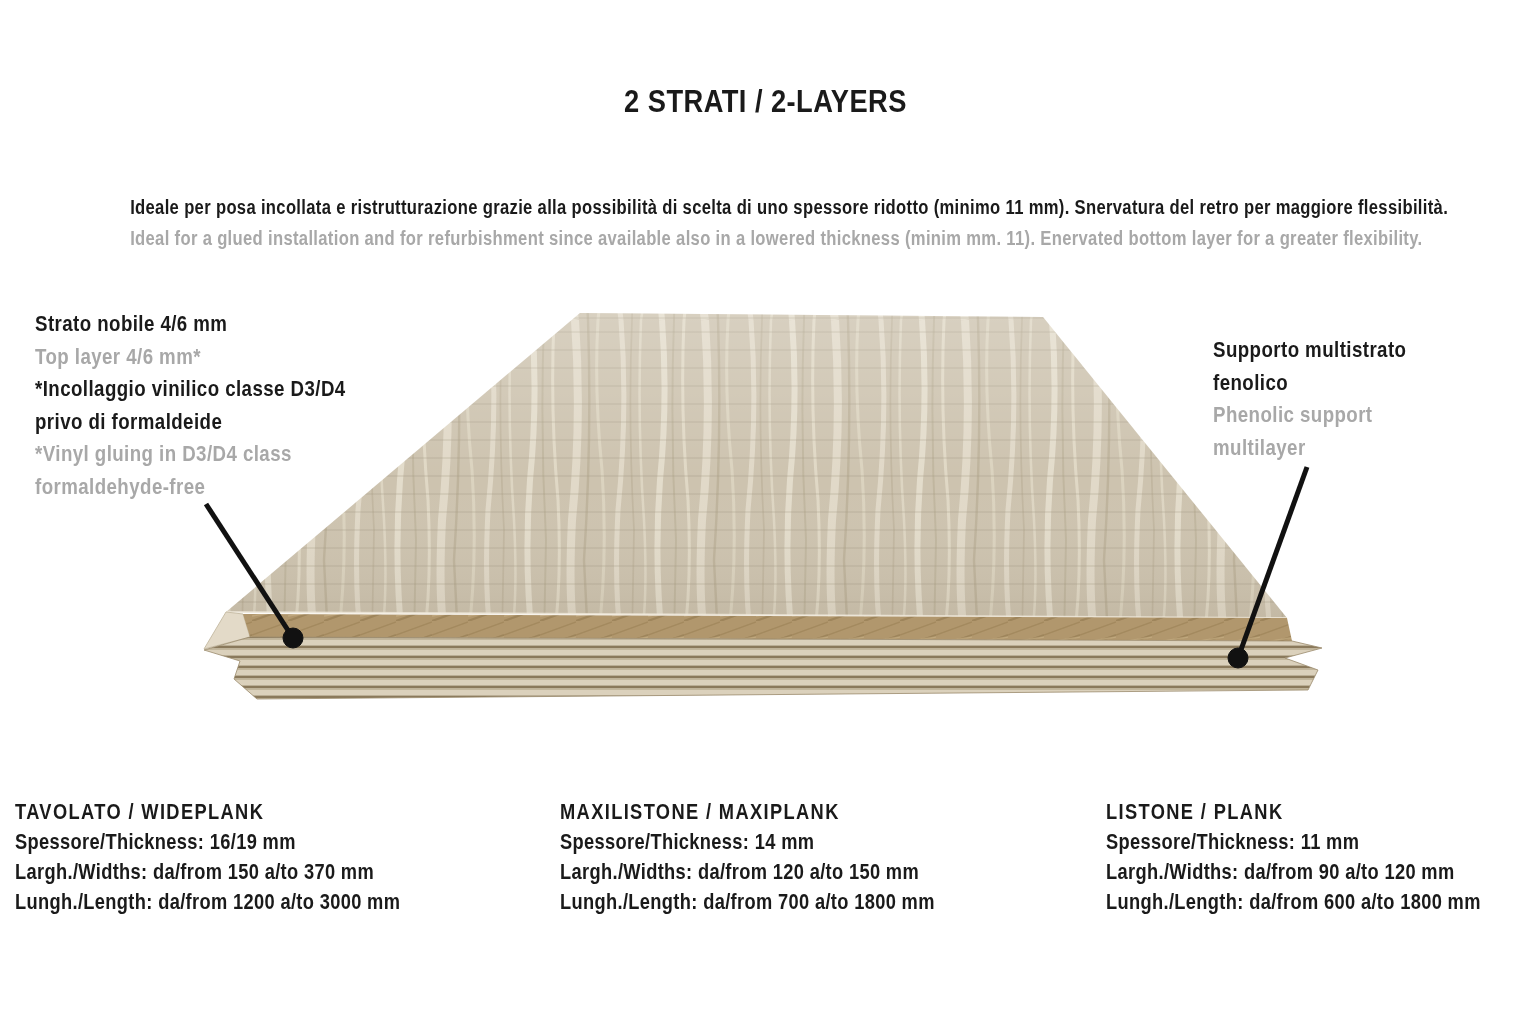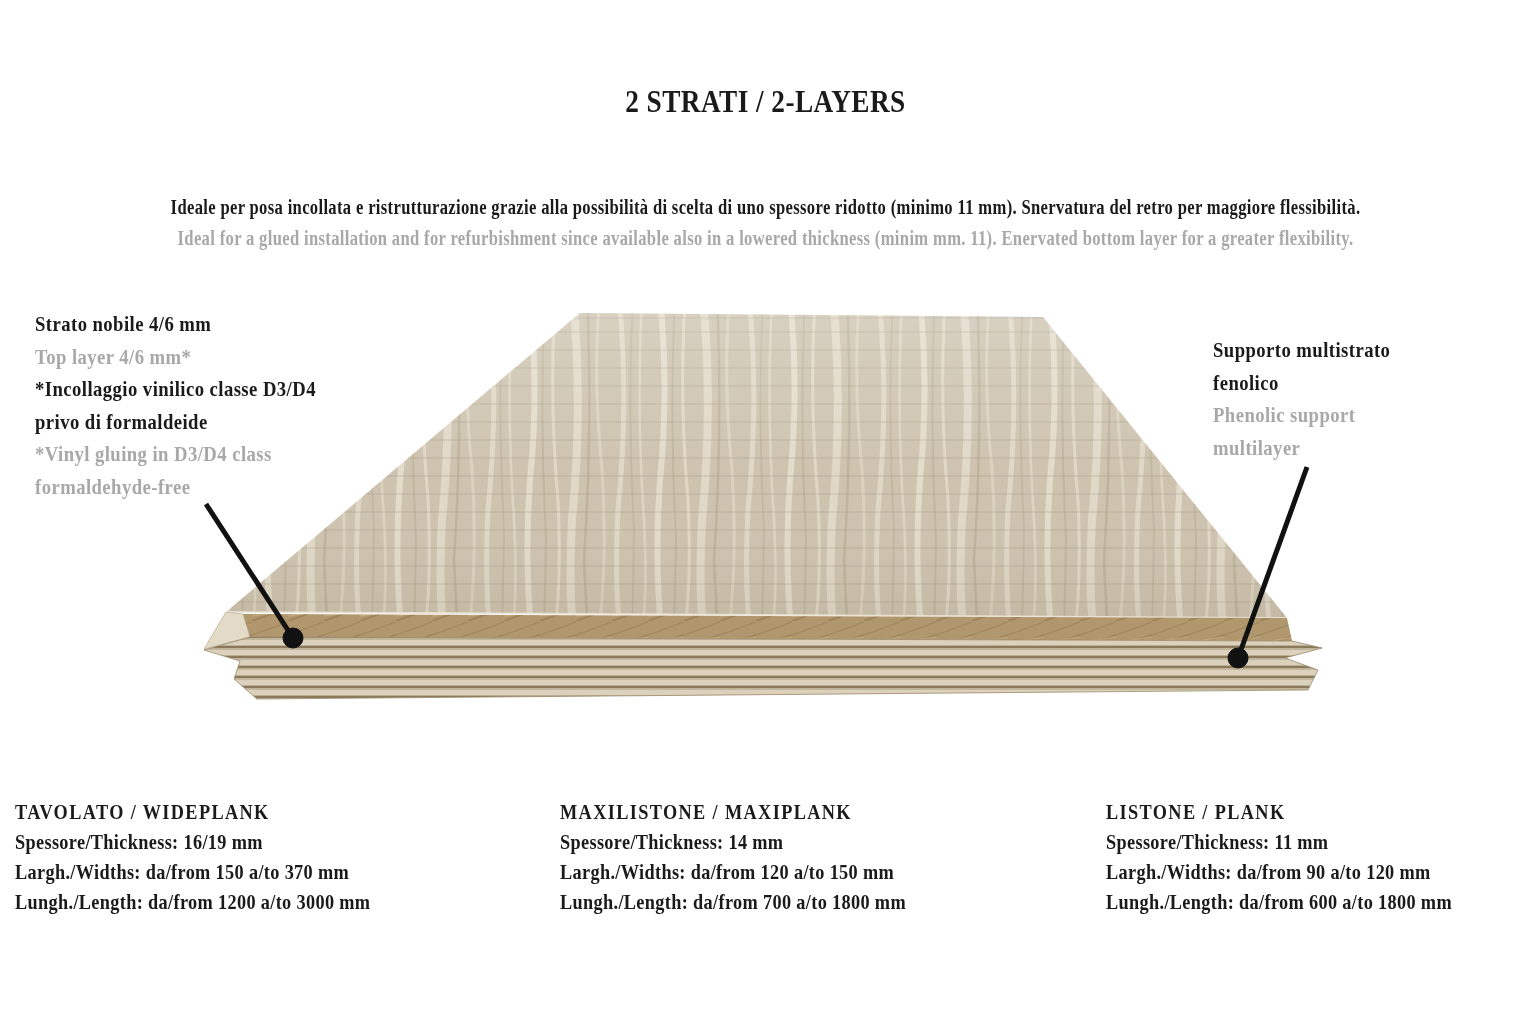--- a/index.html
+++ b/index.html
@@ -2,21 +2,21 @@
 <html><head>
 <meta charset="utf-8">
 <style>
   html,body{margin:0;padding:0;background:#ffffff;}
   .page{
     position:relative;
     width:1531px;
     height:1021px;
     background:#ffffff;
     overflow:hidden;
-    font-family:Liberation Serif, serif;
+    font-family:Liberation Sans, sans-serif;
     color:#1a1a1a;
   }
   .art{position:absolute;left:0;top:0;width:1531px;height:1021px;}
   .condensed{transform:scaleX(0.85);}
   .page-title{
     position:absolute;top:84px;left:0;width:100%;
     margin:0;text-align:center;font-size:31px;font-weight:bold;
     letter-spacing:0.5px;white-space:nowrap;
     transform:scaleX(0.88);transform-origin:center top;
   }

